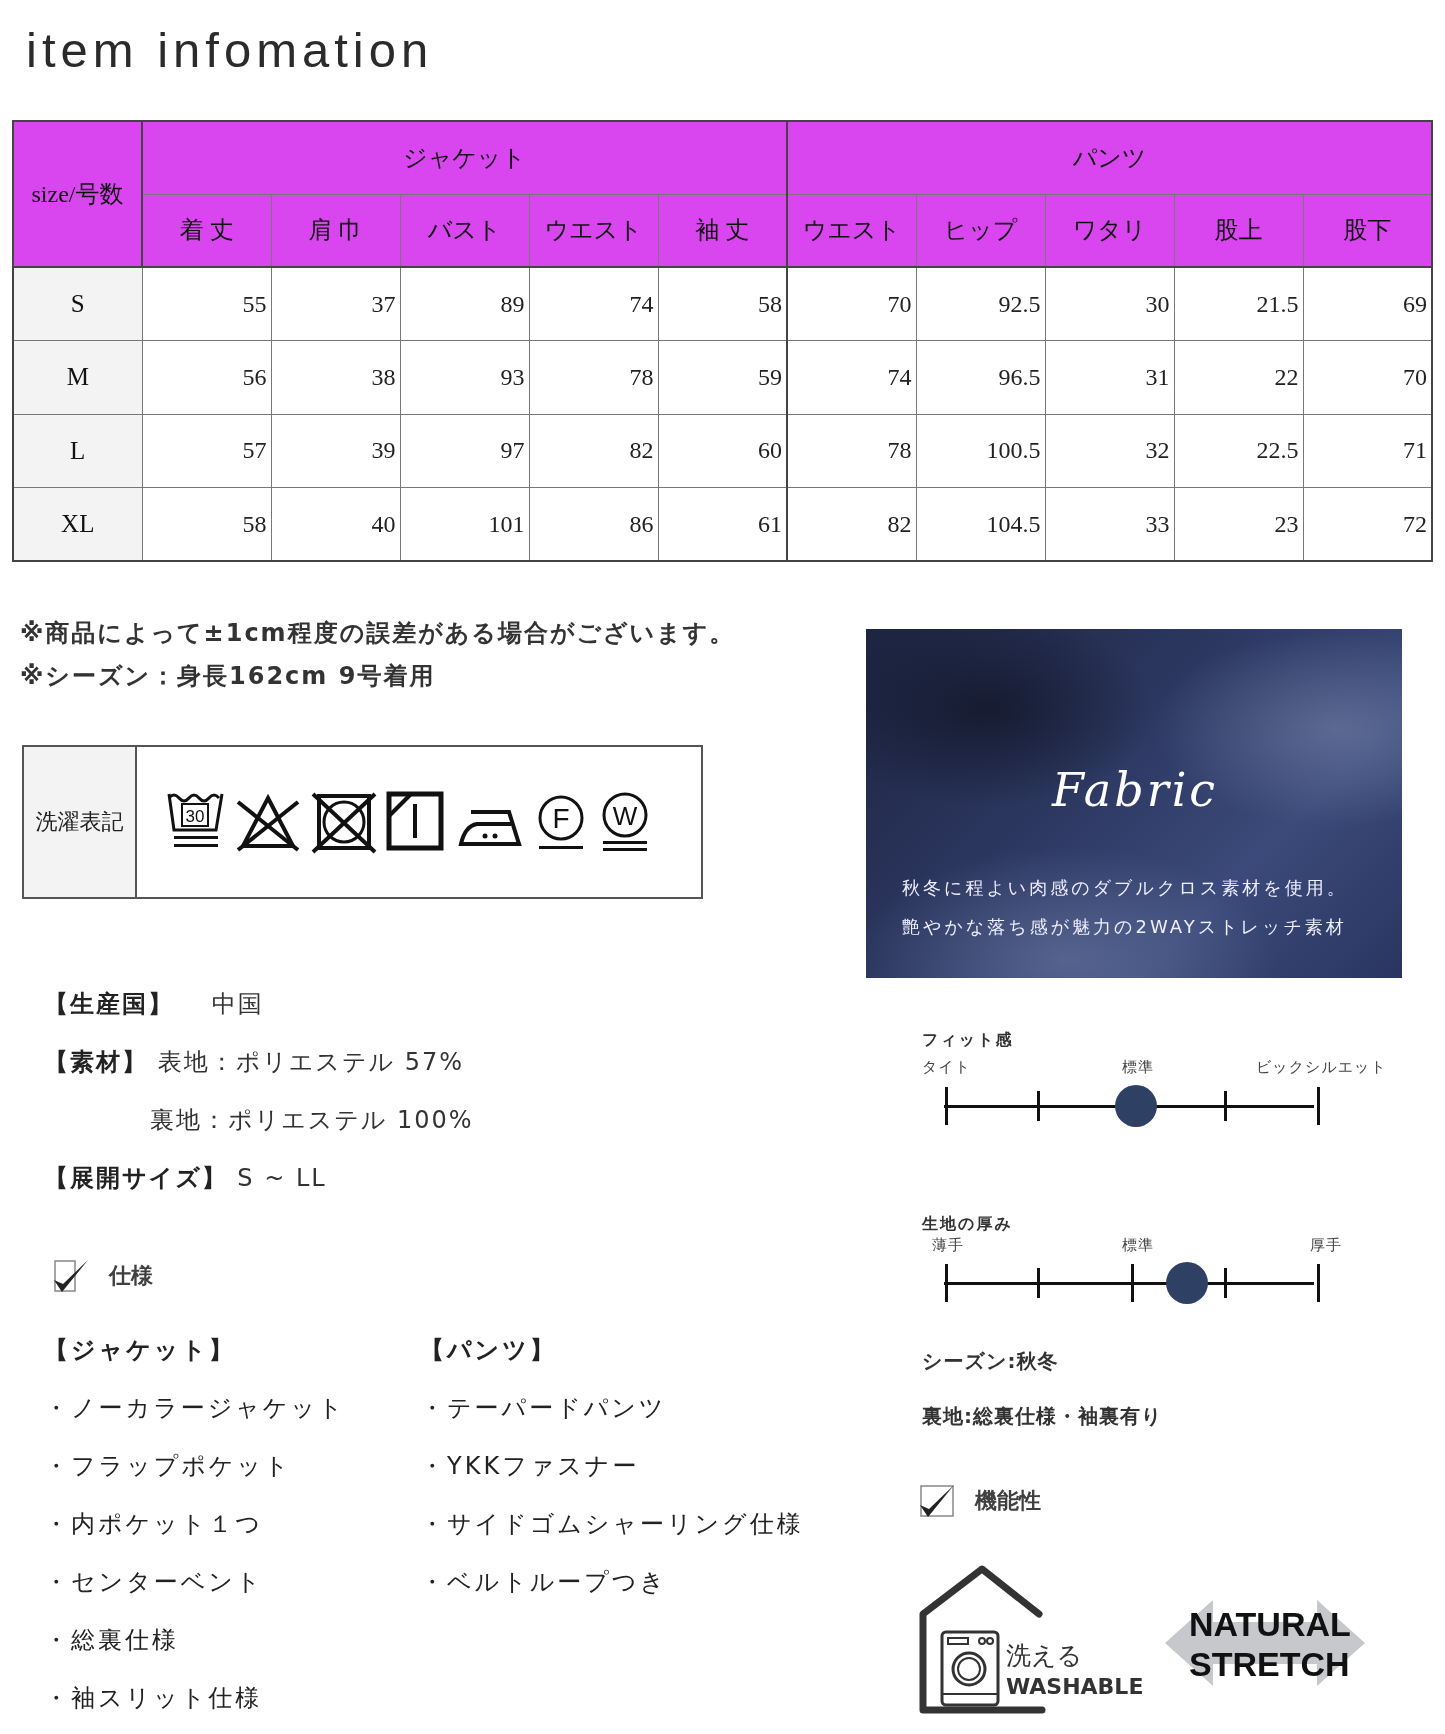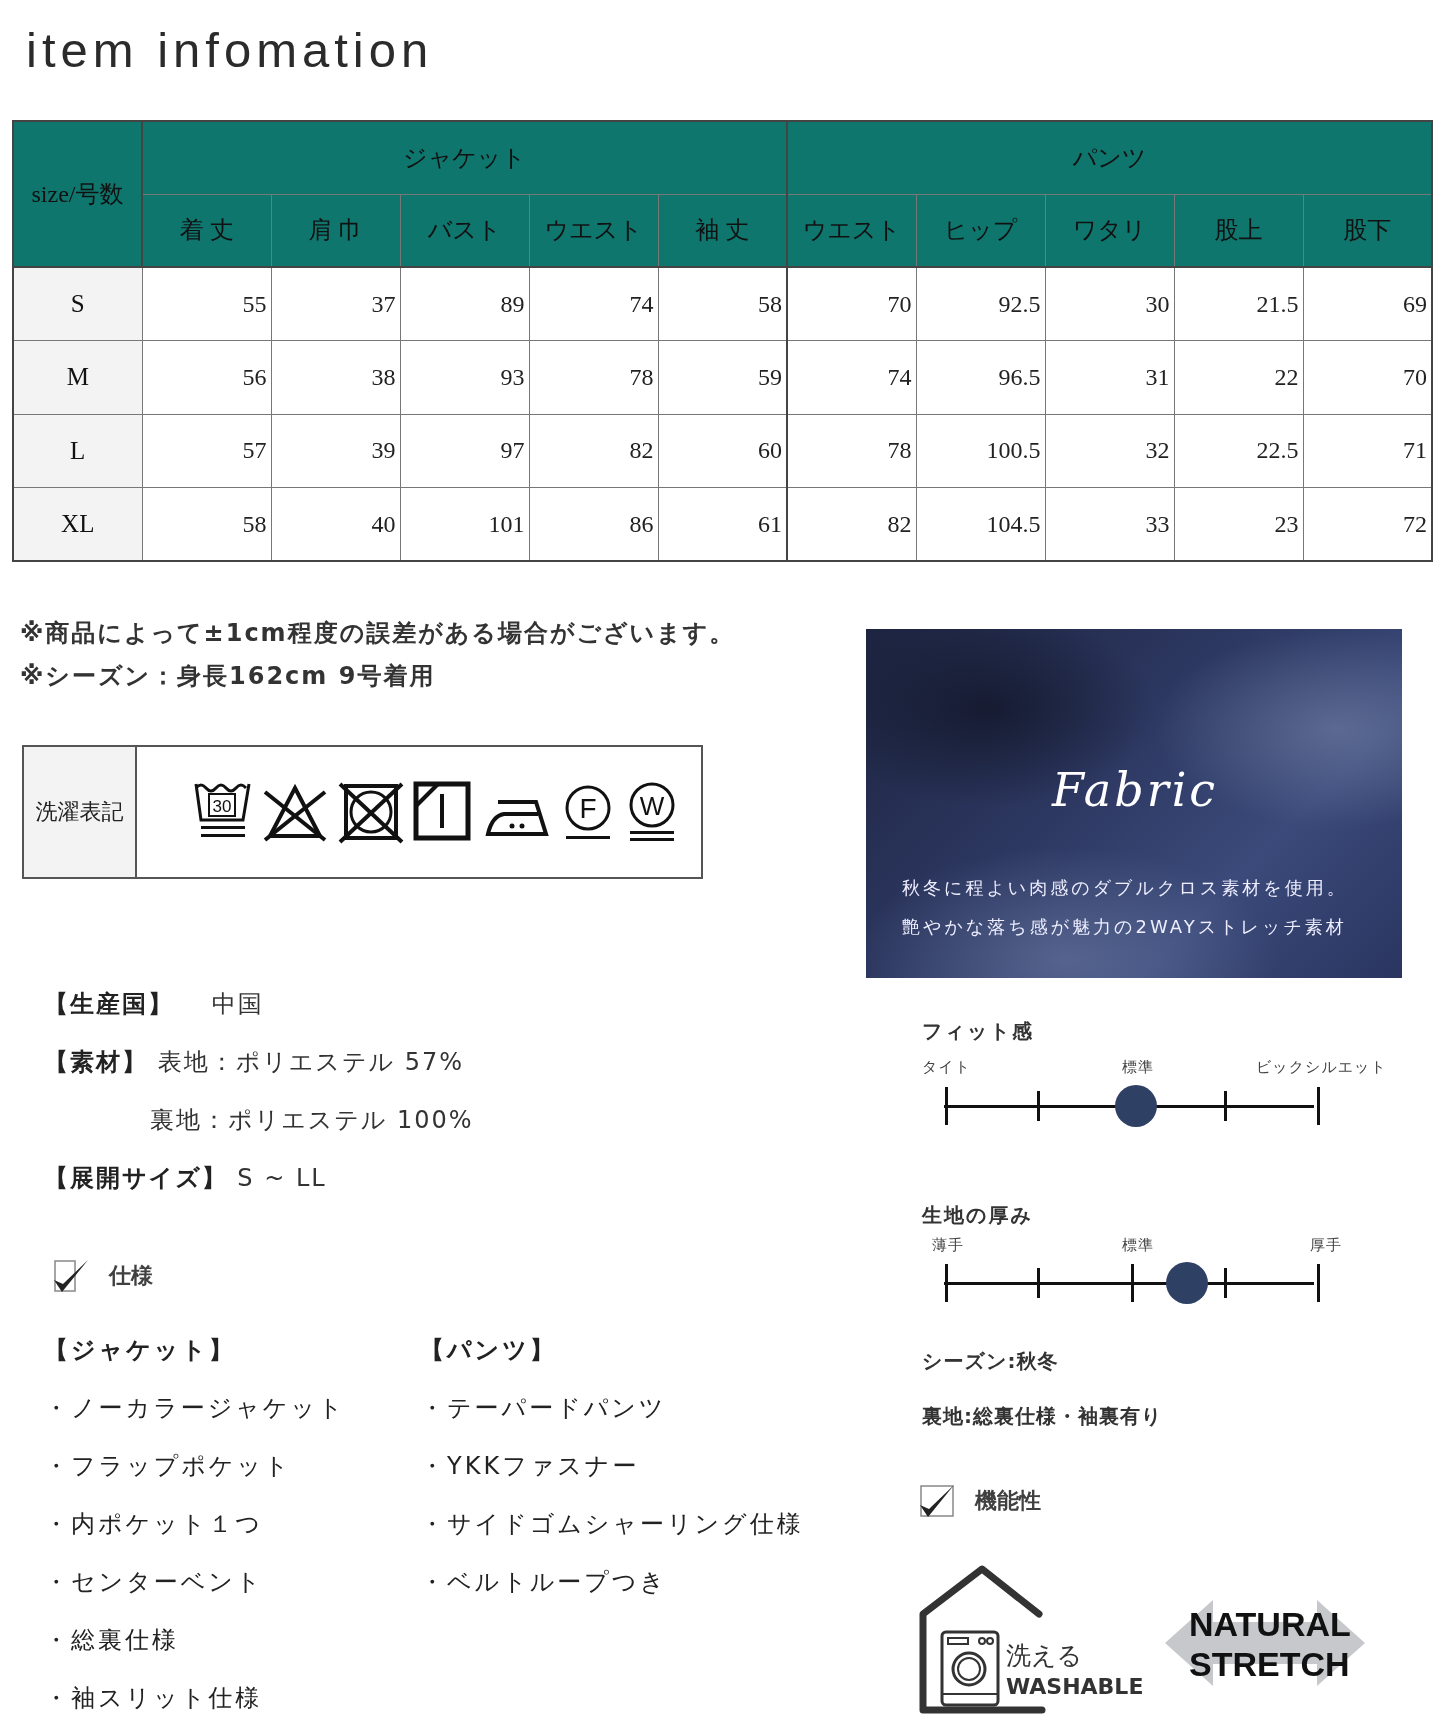--- a/index.html
+++ b/index.html
@@ -13,35 +13,35 @@
   }
 
   
   table.size {
     position: absolute; left: 12px; top: 120px;
     width: 1421px; border-collapse: collapse;
     font-family: "Liberation Serif", "DejaVu Serif", serif;
     border: 2px solid #444;
   }
   table.size th, table.size td { border: 1px solid #777; }
-  table.size th { background: #0f766e; font-weight: normal; font-size: 24px; color: #111; }
+  table.size th { background: #d946ef; font-weight: normal; font-size: 24px; color: #111; }
   table.size thead tr.r1 th { height: 73px; }
   table.size thead tr.r2 th { height: 73px; }
   table.size thead tr.r2 { border-bottom: 2px solid #444; }
   table.size td.sz { background: #f3f3f3; text-align: center; font-size: 25px; width: 129px; color: #111; }
   table.size td.v { text-align: right; padding-right: 4px; font-size: 24px; width: 129px; color: #222; }
   table.size tbody tr { height: 73.5px; }
   table.size .sep { border-left: 2px solid #444; }
   table.size th.corner { width: 129px; font-size: 24px; border-right: 2px solid #444; }
 
   
   .notes { position: absolute; left: 20px; top: 612px; font-size: 24px; font-weight: bold; color: #333; letter-spacing: 2px; line-height: 43px; }
 
   
-  .care { position: absolute; left: 22px; top: 745px; width: 681px; height: 134px; border: 2px solid #555; display: flex; gap: 27px; }
+  .care { position: absolute; left: 22px; top: 745px; width: 681px; height: 154px; border: 2px solid #555; display: flex; }
   .care .lbl { width: 113px; background: #f3f3f3; border-right: 2px solid #555; display: flex; align-items: center; justify-content: center; font-family: "Liberation Serif", serif; font-size: 22px; color: #222; }
   .care .icons { flex: 1; display: flex; align-items: center; padding-left: 28px; gap: 6px; }
   .care svg { display: block; }
 
   
   .spec { position: absolute; left: 44px; font-size: 24px; color: #333; letter-spacing: 2px; }
   .spec b { font-weight: bold; color: #222; }
 
   .sec-head { position: absolute; display: flex; align-items: center; gap: 19px; font-size: 22px; font-weight: bold; color: #404040; }
   .chk { width: 38px; height: 36px; position: relative; }
@@ -57,21 +57,21 @@
       radial-gradient(ellipse 260px 140px at 470px 100px, rgba(120,135,170,0.55), transparent 70%),
       radial-gradient(ellipse 300px 160px at 200px 330px, rgba(110,125,165,0.55), transparent 70%),
       radial-gradient(ellipse 240px 140px at 120px 80px, rgba(20,25,45,0.9), transparent 70%),
       linear-gradient(135deg, #1d2440 0%, #2c3760 40%, #3b4a7a 70%, #2a3560 100%);
     overflow: hidden;
   }
   .fabric .script { position: absolute; left: 186px; top: 134px; font-family: "DejaVu Serif", serif; font-style: italic; font-size: 46px; color: #fff; letter-spacing: 3px; }
   .fabric .desc { position: absolute; left: 36px; top: 239px; color: #eef; font-size: 18px; letter-spacing: 3px; line-height: 39px; }
 
   
-  .scale-title { position: absolute; left: 922px; font-size: 20px; font-weight: bold; color: #333; letter-spacing: 2px; }
+  .scale-title { position: absolute; left: 922px; font-size: 16px; font-weight: bold; color: #333; letter-spacing: 2px; margin-top: 12px; }
   .scale-lbl { position: absolute; font-size: 15px; color: #444; letter-spacing: 1px; }
   .scale { position: absolute; left: 940px; width: 400px; height: 40px; }
   .bar { position: absolute; left: 4px; right: 26px; top: 18px; height: 3px; background: #111; }
   .tick { position: absolute; width: 3px; background: #111; }
   .tick.big { top: 0; height: 38px; }
   .tick.sm { top: 4px; height: 30px; }
   .dot { position: absolute; width: 42px; height: 42px; border-radius: 50%; background: #2f4065; top: -2px; }
 
   .plain { position: absolute; left: 922px; font-size: 20px; font-weight: bold; color: #333; letter-spacing: 1px; }
 

